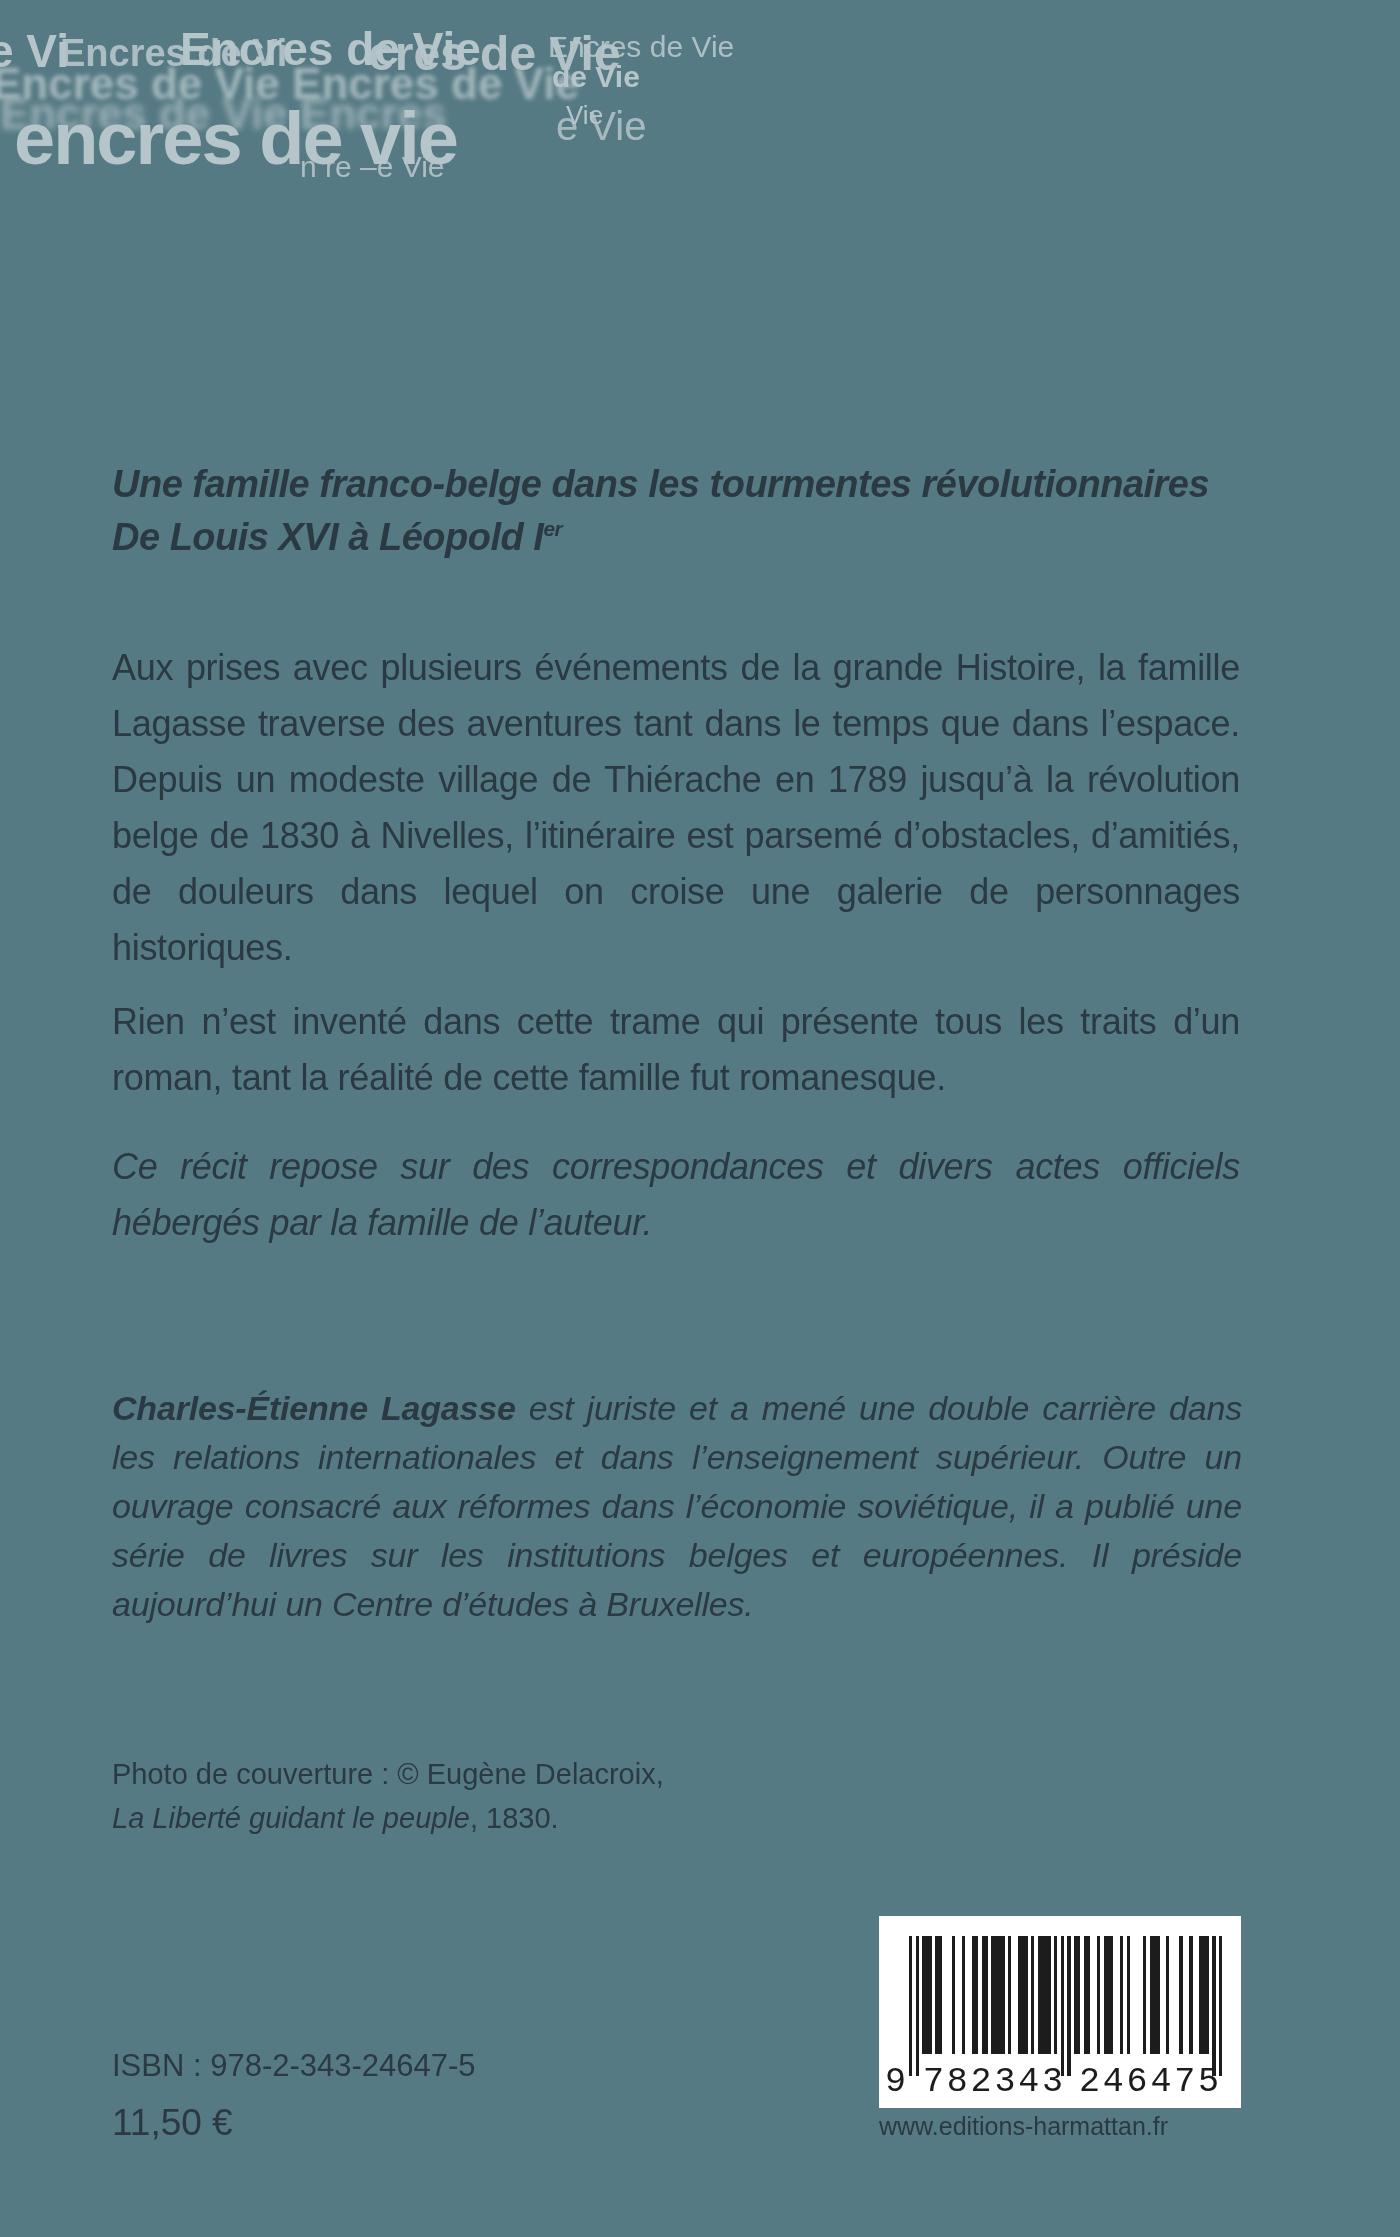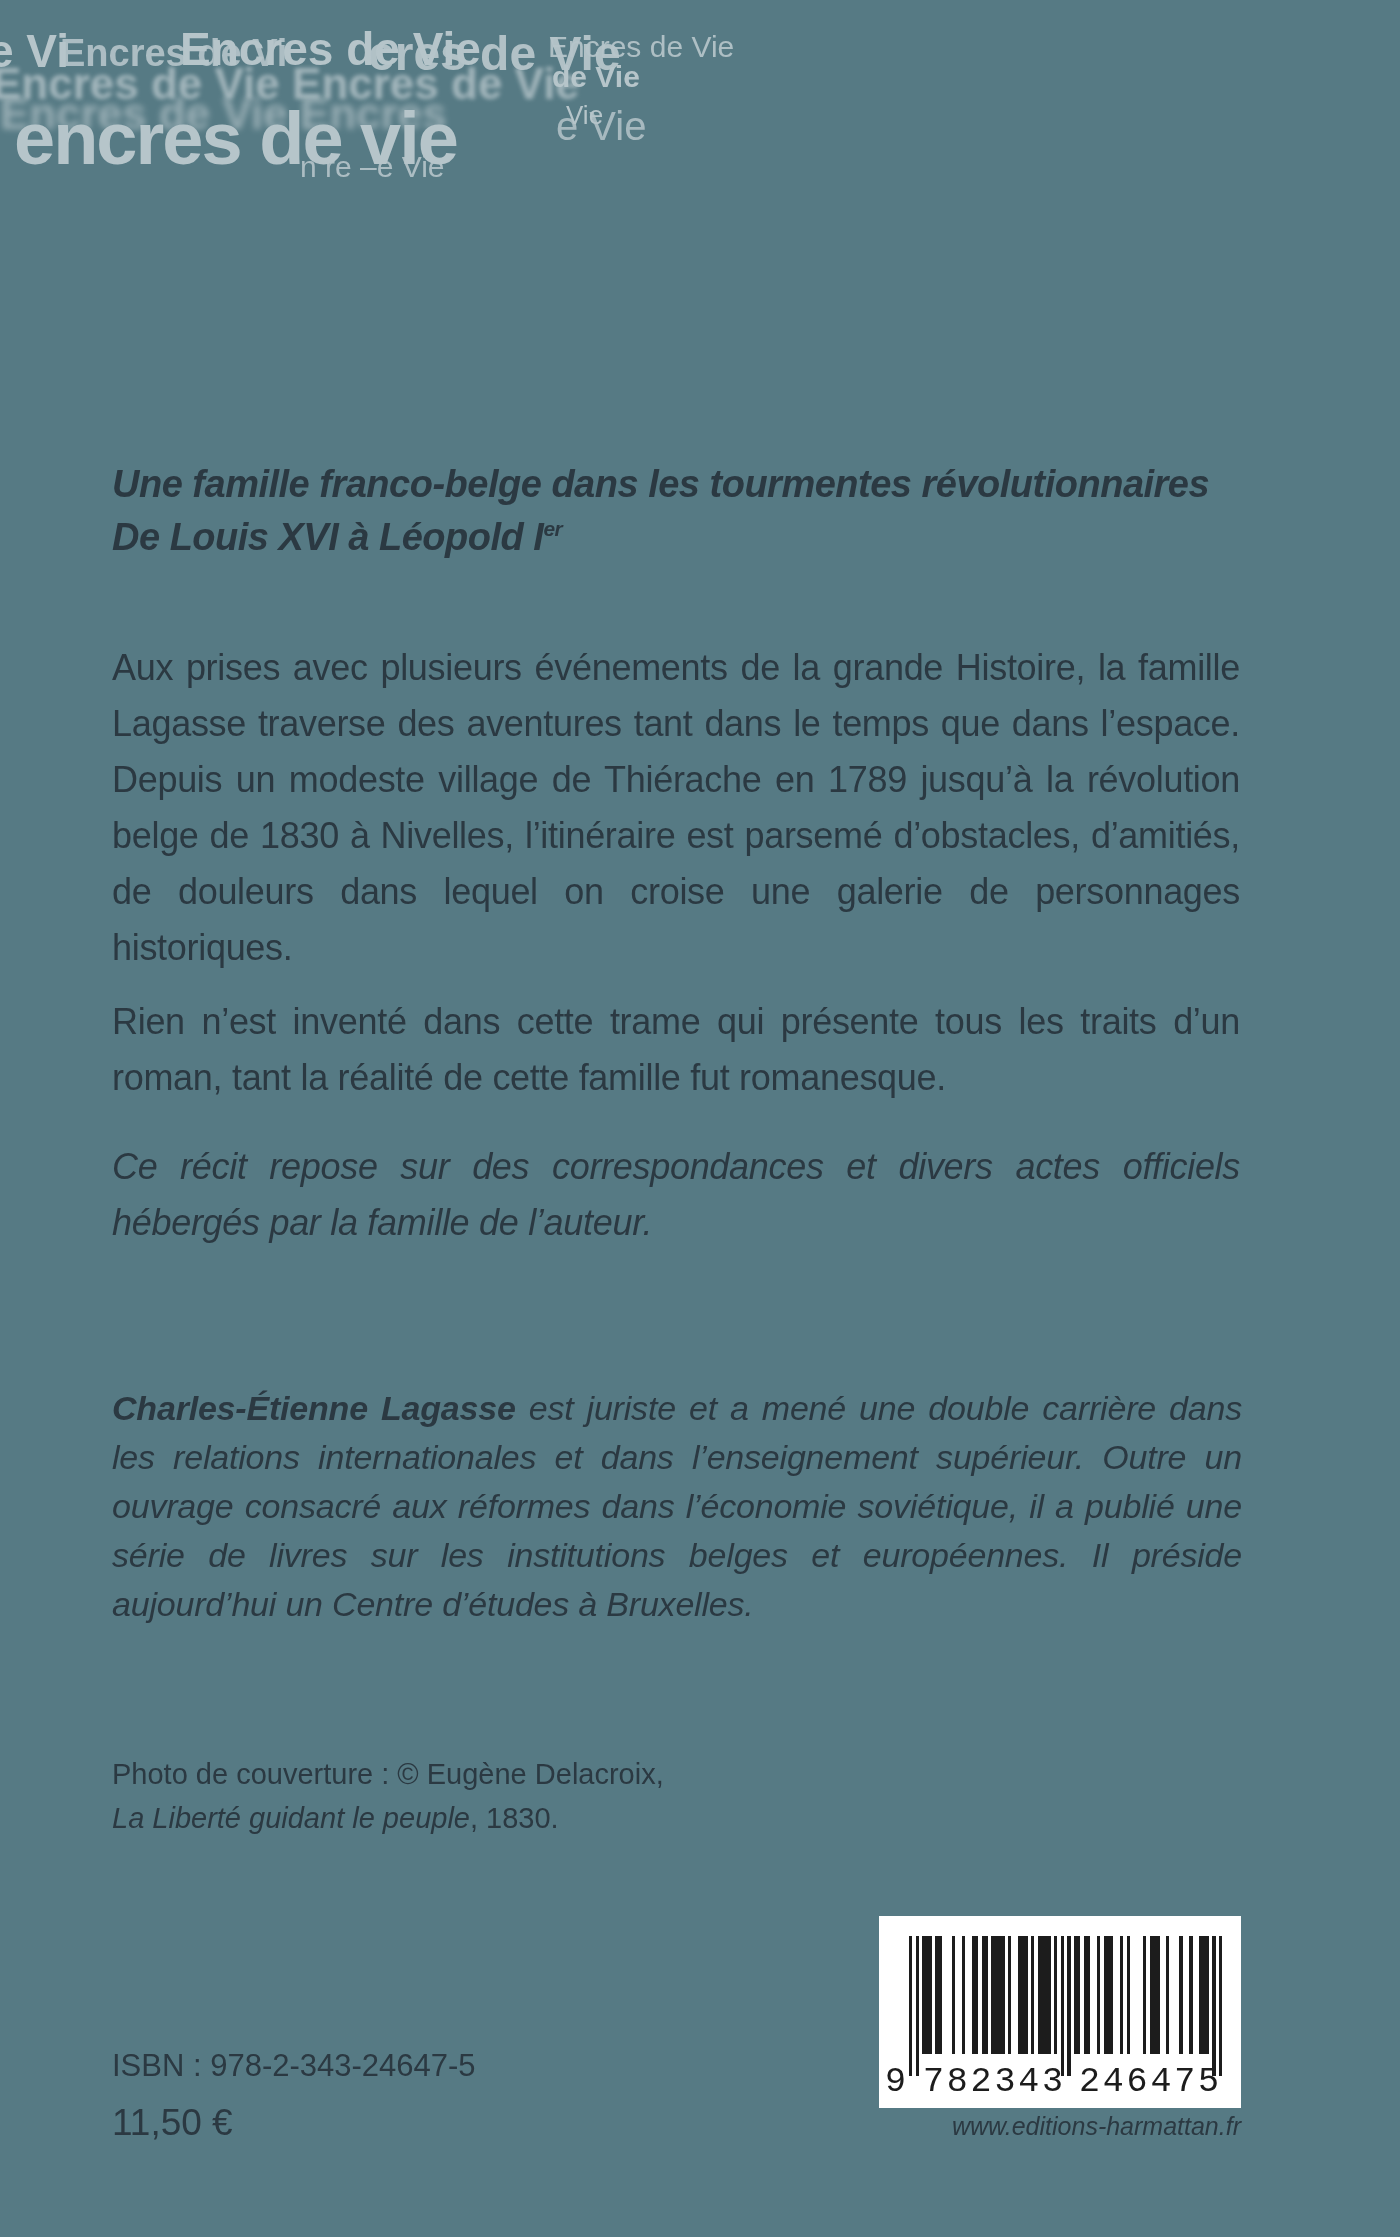--- a/index.html
+++ b/index.html
@@ -51,23 +51,22 @@
   .module.bar{background:var(--bc-bar);}
   .module.guard{height:140px;}
   .bc-digits{
     position:absolute; left:6px; right:14px; bottom:6px; height:42px;
     display:flex; align-items:flex-end;
     font-family:"Liberation Mono", monospace; font-size:35px; color:var(--bc-bar);
   }
   .bc-first{width:30px;}
   .bc-group{flex:1; display:flex; justify-content:space-between; padding:0 8px;}
   .website{
-    position:absolute; left:879px; top:2112px; width:362px; text-align:right;
+    position:absolute; left:879px; top:2112px; width:362px; text-align:left;
     font-size:25px;
-    font-style:italic;
   }
   .isbn{position:absolute; left:112px; top:2048px; font-size:31px;}
   .price{position:absolute; left:112px; top:2102px; font-size:37px;}
 </style>
 </head>
 <body>
 
 <div class="cover">
 
   <div class="logo">

